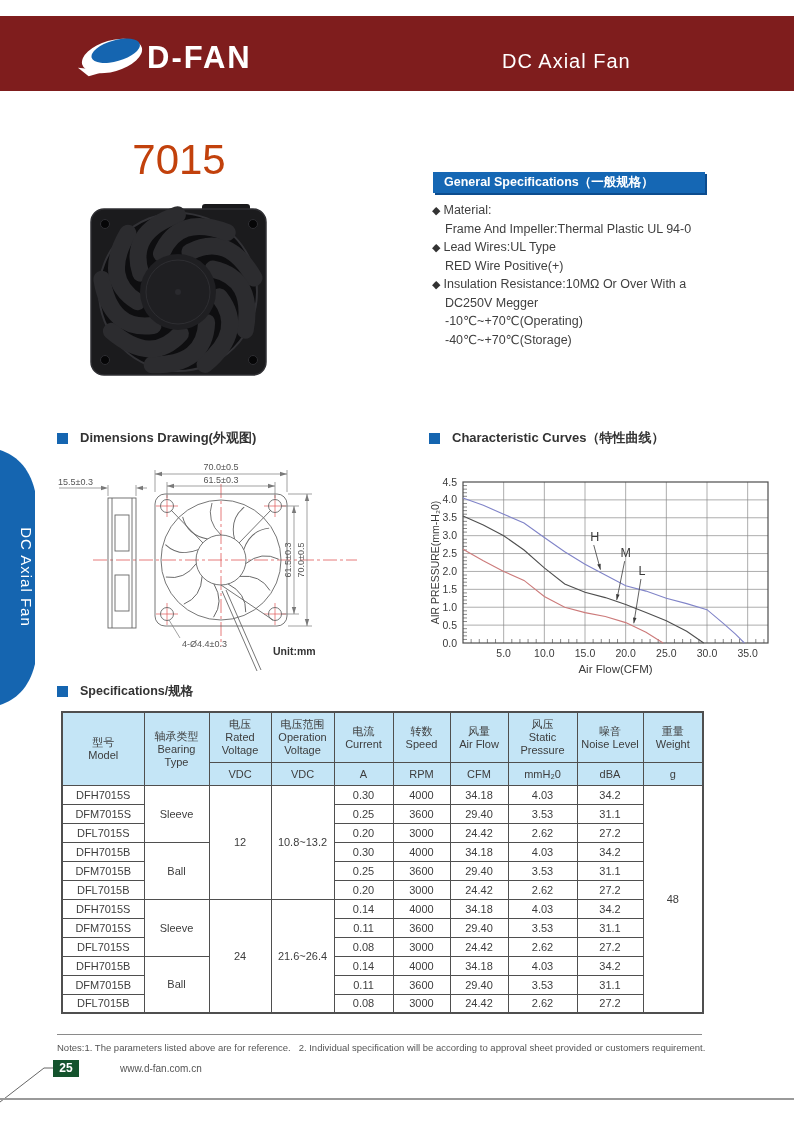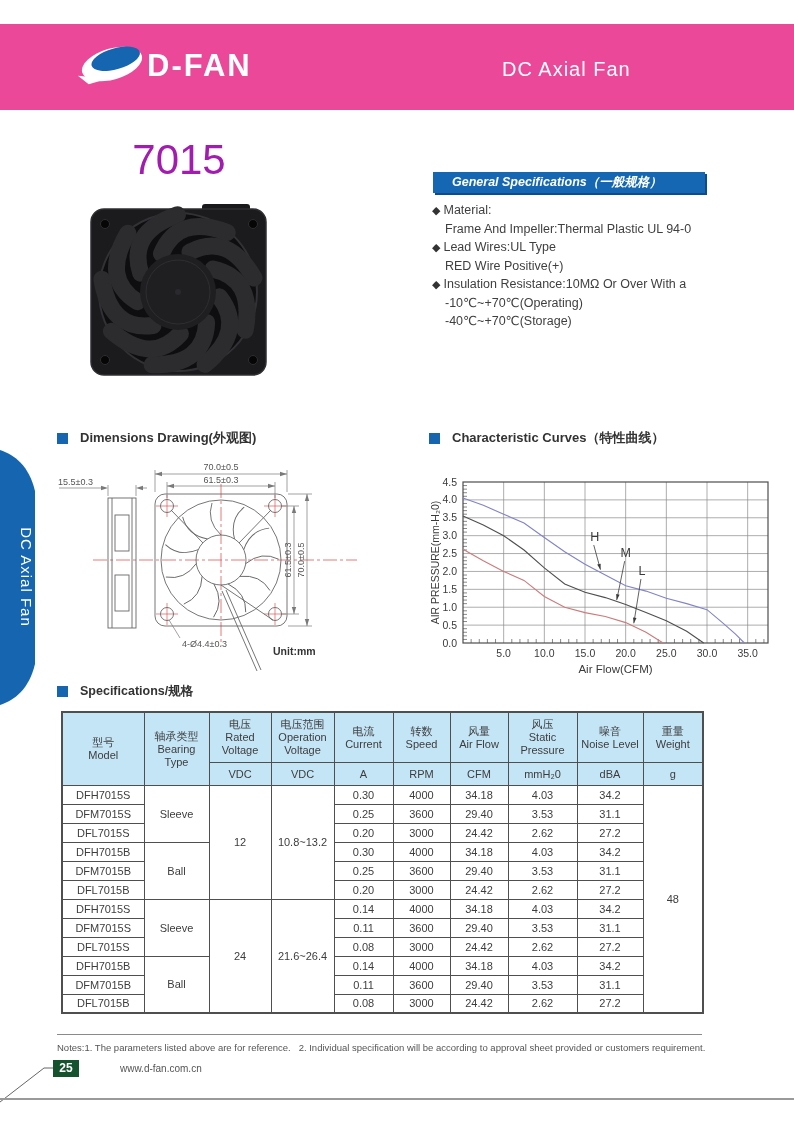--- a/index.html
+++ b/index.html
@@ -2,29 +2,29 @@
 <html><head>
 <meta charset="utf-8">
 <style>
   html,body{margin:0;padding:0;}
   body{
     width:794px;height:1123px;position:relative;background:#ffffff;overflow:hidden;
     font-family:"Liberation Sans","DejaVu Sans",sans-serif;color:#3c3c3c;
   }
   .abs{position:absolute;}
   
-  .band{left:0;top:24px;width:794px;height:86px;background:#ec4899;}
+  .band{left:0;top:16px;width:794px;height:75px;background:#7f1d1d;}
   .brand{left:147px;top:56px;font-size:31px;font-weight:700;color:#fff;letter-spacing:2px;}
   .big-title{left:278px;top:46px;font-size:39px;color:#fff;letter-spacing:1px;}
   .sub-title{left:502px;top:66px;font-size:20px;color:#fff;letter-spacing:1px;}
   
-  .model-title{left:90px;top:136px;width:178px;text-align:center;font-size:42px;color:#a21caf;}
+  .model-title{left:90px;top:136px;width:178px;text-align:center;font-size:42px;color:#c2410c;}
   
   .gs-banner{left:433px;top:172px;width:272px;height:21px;background:#1567b4;box-shadow:2px 2px 0 #0c4c8e;
-    color:#fff;font-size:12.5px;font-weight:700;line-height:21px;padding-left:19px;box-sizing:border-box;font-style:italic;}
+    color:#fff;font-size:12.5px;font-weight:700;line-height:21px;padding-left:11px;box-sizing:border-box;}
   .gs-list{left:432px;top:201px;width:310px;font-size:12.5px;color:#3f3f3f;}
   .gs-line{line-height:18.5px;white-space:nowrap;}
   .gs-line .dia{font-size:11px;margin-right:3px;color:#333;}
   .gs-line.cont{padding-left:13px;}
   
   .sec-title{display:flex;align-items:center;gap:12px;font-size:13px;font-weight:600;color:#333;}
   .sec-title .sq{width:11px;height:11px;background:#1565b0;flex:0 0 auto;}
   
   .spec-table{border-collapse:collapse;table-layout:fixed;width:641px;border:2px solid #4f4f4f;}
   .spec-table th,.spec-table td{border:1px solid #4f4f4f;text-align:center;vertical-align:middle;
@@ -94,20 +94,21 @@
   </g>
 </svg>
 
 <div class="abs gs-banner">General Specifications（一般规格）</div>
 <div class="abs gs-list" id="gs-list">
     <div class="gs-line"><span class="dia">◆</span><span>Material:</span></div>
     <div class="gs-line cont"><span>Frame And Impeller:Thermal Plastic UL 94-0</span></div>
     <div class="gs-line"><span class="dia">◆</span><span>Lead Wires:UL Type</span></div>
     <div class="gs-line cont"><span>RED Wire Positive(+)</span></div>
     <div class="gs-line"><span class="dia">◆</span><span>Insulation Resistance:10MΩ Or Over With a</span></div>
+    <div class="gs-line cont"><span>DC250V Megger</span></div>
     <div class="gs-line cont"><span>-10℃~+70℃(Operating)</span></div>
     <div class="gs-line cont"><span>-40℃~+70℃(Storage)</span></div>
   </div>
 
 <div class="abs sec-title" style="left:57px;top:429px">
   <span class="sq"></span>
   <span>Dimensions Drawing(外观图)</span>
 </div>
 <div class="abs sec-title" style="left:429px;top:429px">
   <span class="sq"></span>

